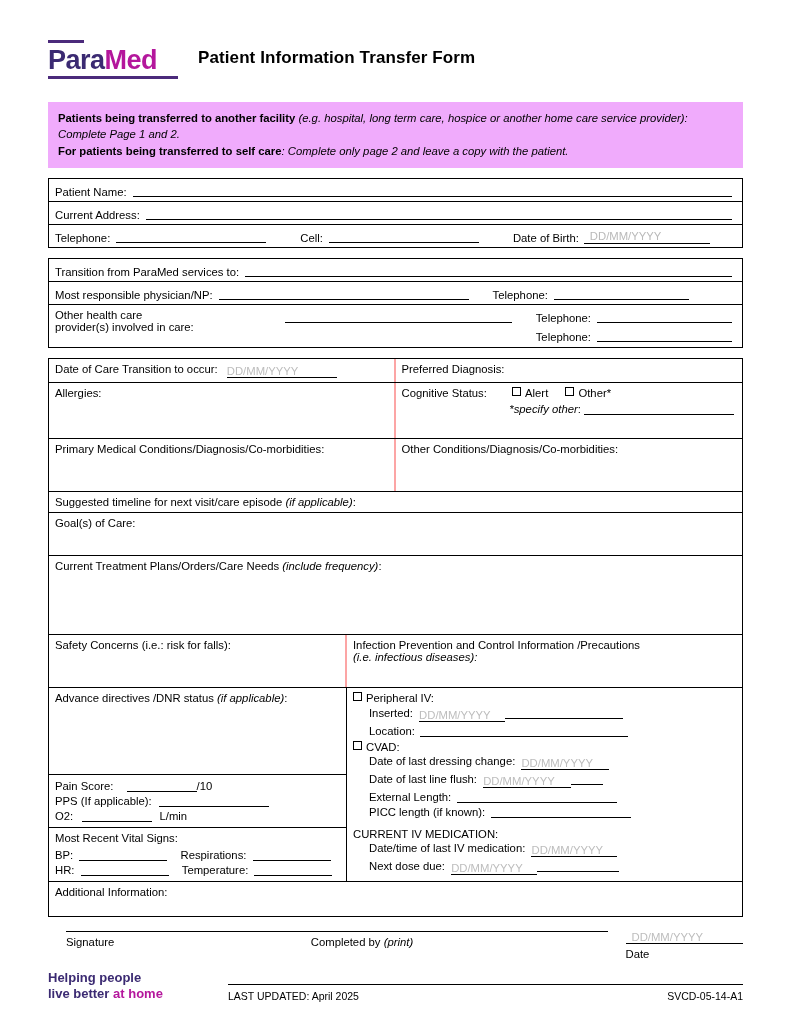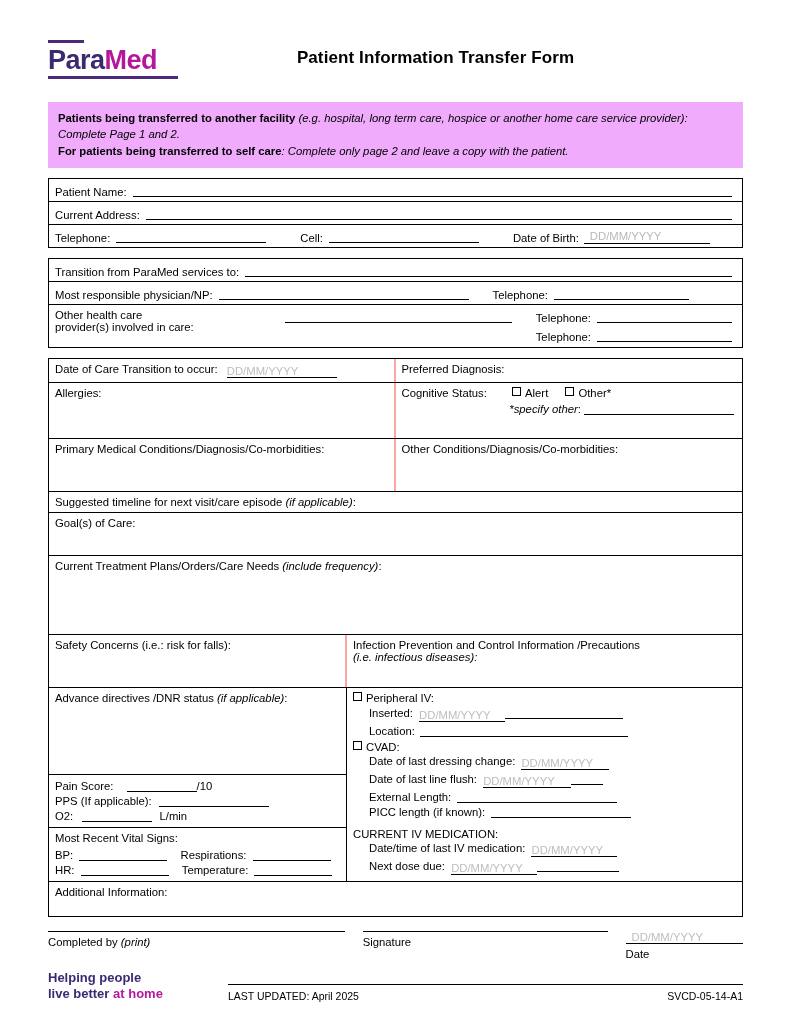--- a/index.html
+++ b/index.html
@@ -48,21 +48,20 @@
   .logo-para { color: #3b2a72; }
   .logo-med { color: #b4179c; }
   .logo-underline {
     width: 130px;
     height: 3px;
     background: #4b2a7b;
     margin-top: 2px;
   }
   .form-title {
     flex: 1;
-    text-align: center;
     font-size: 17px;
     font-weight: bold;
     padding-top: 22px;
     padding-right: 70px;
     letter-spacing: 0.1px;
   }
 
   
   .banner {
     background: #f0abfc;
@@ -433,27 +432,27 @@
 
     <div class="grow">
       <div class="cell full" style="min-height:34px">
         <span>Additional Information:</span>
       </div>
     </div>
 
   </div>
 
   <div class="signrow">
+    <div class="sigcol sig2">
+      <div class="sline"></div>
+      <div class="slabel">Signature</div>
+    </div>
     <div class="sigcol sig1">
       <div class="sline"></div>
       <div class="slabel"><span>Completed by</span> <i>(print)</i></div>
-    </div>
-    <div class="sigcol sig2">
-      <div class="sline"></div>
-      <div class="slabel">Signature</div>
     </div>
     <div class="sigcol sig3">
       <div class="datestamp">DD/MM/YYYY</div>
       <div class="sline"></div>
       <div class="slabel">Date</div>
     </div>
   </div>
 
   <div class="footer">
     <div class="tagline">

